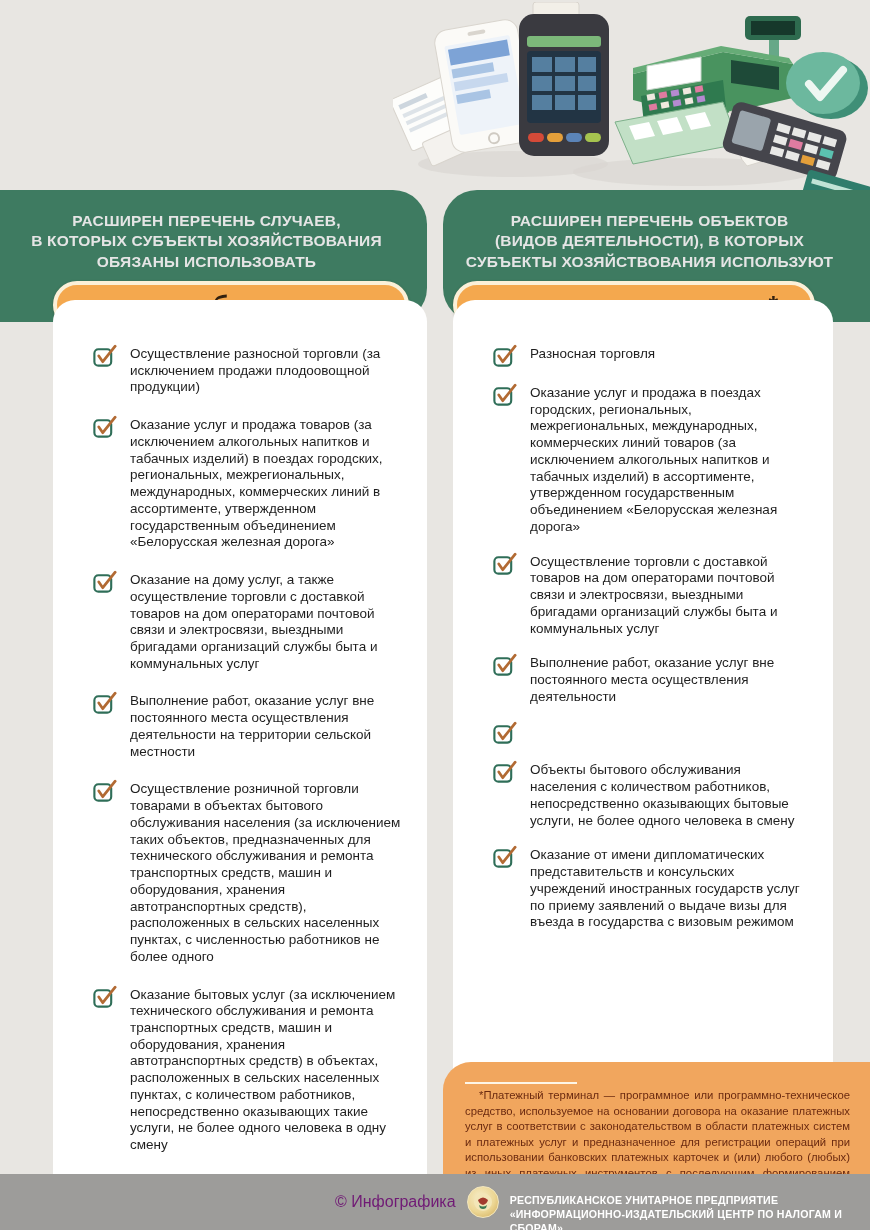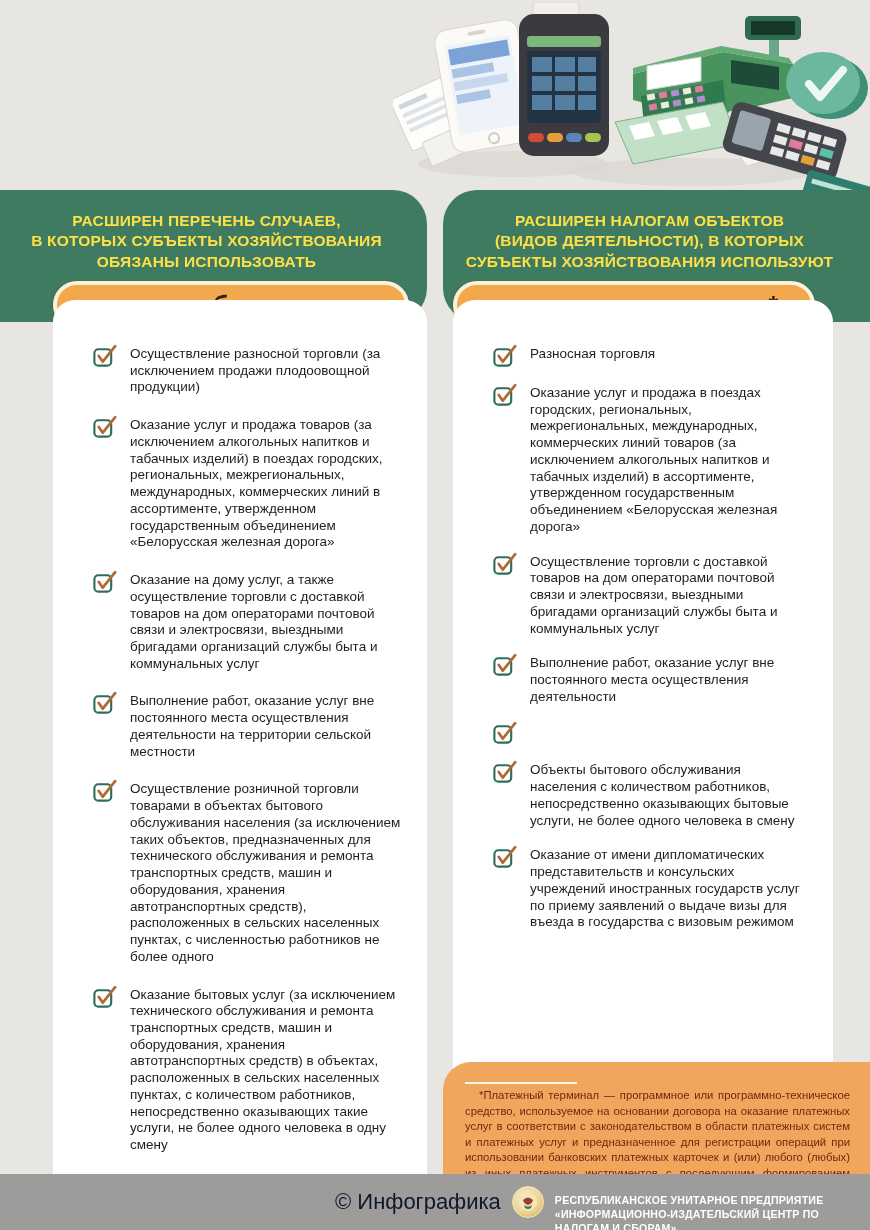--- a/index.html
+++ b/index.html
@@ -14,21 +14,21 @@
   .titles{position:absolute;left:122px;top:34px;}
   .title1{color:#ffffff;font-size:33px;font-weight:bold;letter-spacing:.3px;}
   .title2{color:#e9a74e;font-size:39px;font-weight:bold;margin-top:2px;letter-spacing:1px;}
 
   .illus{position:absolute;left:393px;top:2px;}
 
   
   .band{position:absolute;top:190px;width:427px;height:132px;background:#3e7b61;}
   .band.left{left:0;border-radius:0 34px 34px 0;}
   .band.right{left:443px;border-radius:34px 0 0 34px;}
-  .band-title{padding:21px 32px 0 18px;text-align:center;color:#fde047;
+  .band-title{padding:21px 32px 0 18px;text-align:center;color:#e5e5e5;
     font-size:15.5px;font-weight:bold;line-height:1.32;white-space:pre-line;letter-spacing:.2px;}
 
   .pill{position:absolute;top:281px;height:40px;background:#f4a84e;border:4px solid #fbf0d8;
     border-radius:30px;text-align:center;line-height:40px;
     color:#33210f;font-size:25px;font-weight:bold;box-shadow:0 1px 3px rgba(60,40,10,.25);}
   .pill.left{left:53px;width:348px;}
   .pill.right{left:453px;width:354px;}
 
   .card{position:absolute;background:#ffffff;padding-left:18px;}
   .card.left{left:53px;top:300px;width:356px;height:874px;border-radius:22px 22px 0 0;}
@@ -43,21 +43,21 @@
 
   
   .footnote{position:absolute;left:443px;top:1062px;width:427px;height:112px;
     background:#f1a65e;border-radius:28px 0 0 0;box-sizing:border-box;padding:20px 20px 0 22px;}
   .footnote-rule{width:112px;height:2px;background:#fdf5e6;margin-bottom:4px;}
   .footnote p{margin:0;font-size:11.3px;line-height:1.38;color:#6b2a10;text-align:justify;text-indent:14px;}
 
   
   .footer{position:absolute;left:0;top:1174px;width:870px;height:56px;background:#9d9c9a;}
   .footer-row{position:absolute;left:335px;top:0;height:56px;display:flex;align-items:center;gap:11px;}
-  .copyright{color:#0f172a;font-size:22px;white-space:nowrap;}
+  .copyright{color:#701a75;font-size:16px;white-space:nowrap;}
   .emblem{width:30px;height:30px;border-radius:50%;
     background:radial-gradient(circle at 40% 35%,#f6ecc8 0%,#ecd694 55%,#cfa852 100%);
     border:1px solid #f3e7bf;display:flex;align-items:center;justify-content:center;flex:0 0 auto;}
   .org{color:#ffffff;font-size:10.6px;line-height:1.35;font-weight:bold;letter-spacing:.2px;margin-top:24px;}
 </style>
 </head>
 <body>
 
 <svg width="0" height="0" style="position:absolute">
   <defs>
@@ -224,21 +224,21 @@
       <li class="item">
         <svg class="cb" width="24" height="23">
             <use href="#cb"></use>
           </svg>
         <span>Оказание бытовых услуг (за исключением технического обслуживания и ремонта транспортных средств, машин и оборудования, хранения автотранспортных средств) в объектах, расположенных в сельских населенных пунктах, с количеством работников, непосредственно оказывающих такие услуги, не более одного человека в одну смену</span>
       </li>
     </ul>
   </div>
 
   <div class="band right">
-    <div class="band-title">РАСШИРЕН НАЛОГАМ ОБЪЕКТОВ
+    <div class="band-title">РАСШИРЕН ПЕРЕЧЕНЬ ОБЪЕКТОВ
 (ВИДОВ ДЕЯТЕЛЬНОСТИ), В КОТОРЫХ
 СУБЪЕКТЫ ХОЗЯЙСТВОВАНИЯ ИСПОЛЬЗУЮТ</div>
   </div>
   <div class="pill right">платежные терминалы*:</div>
   <div class="card right">
     <ul class="items">
       <li class="item">
         <svg class="cb" width="24" height="23">
             <use href="#cb"></use>
           </svg>

